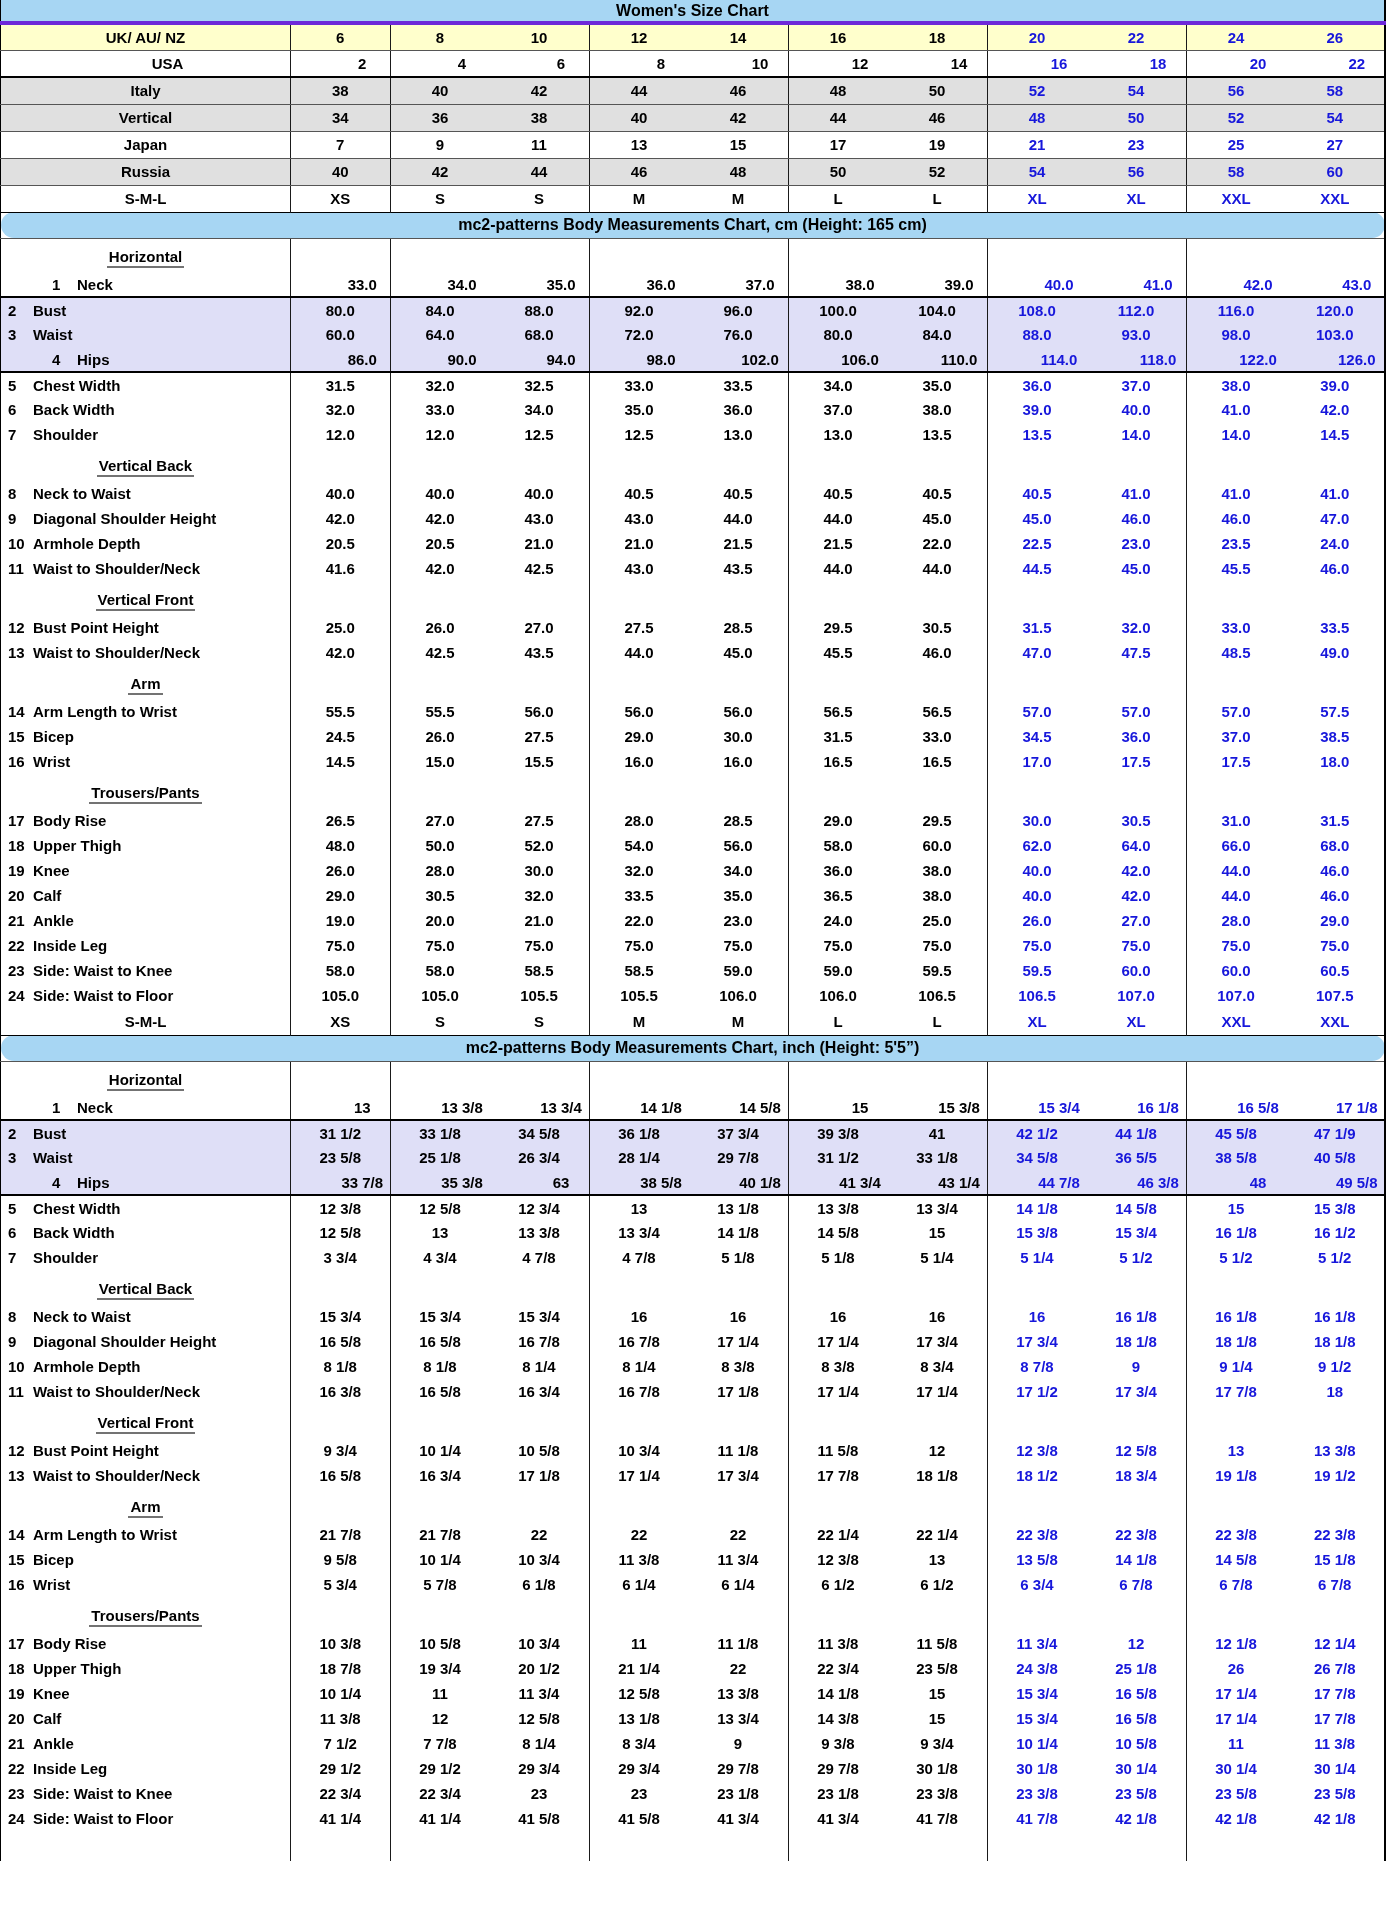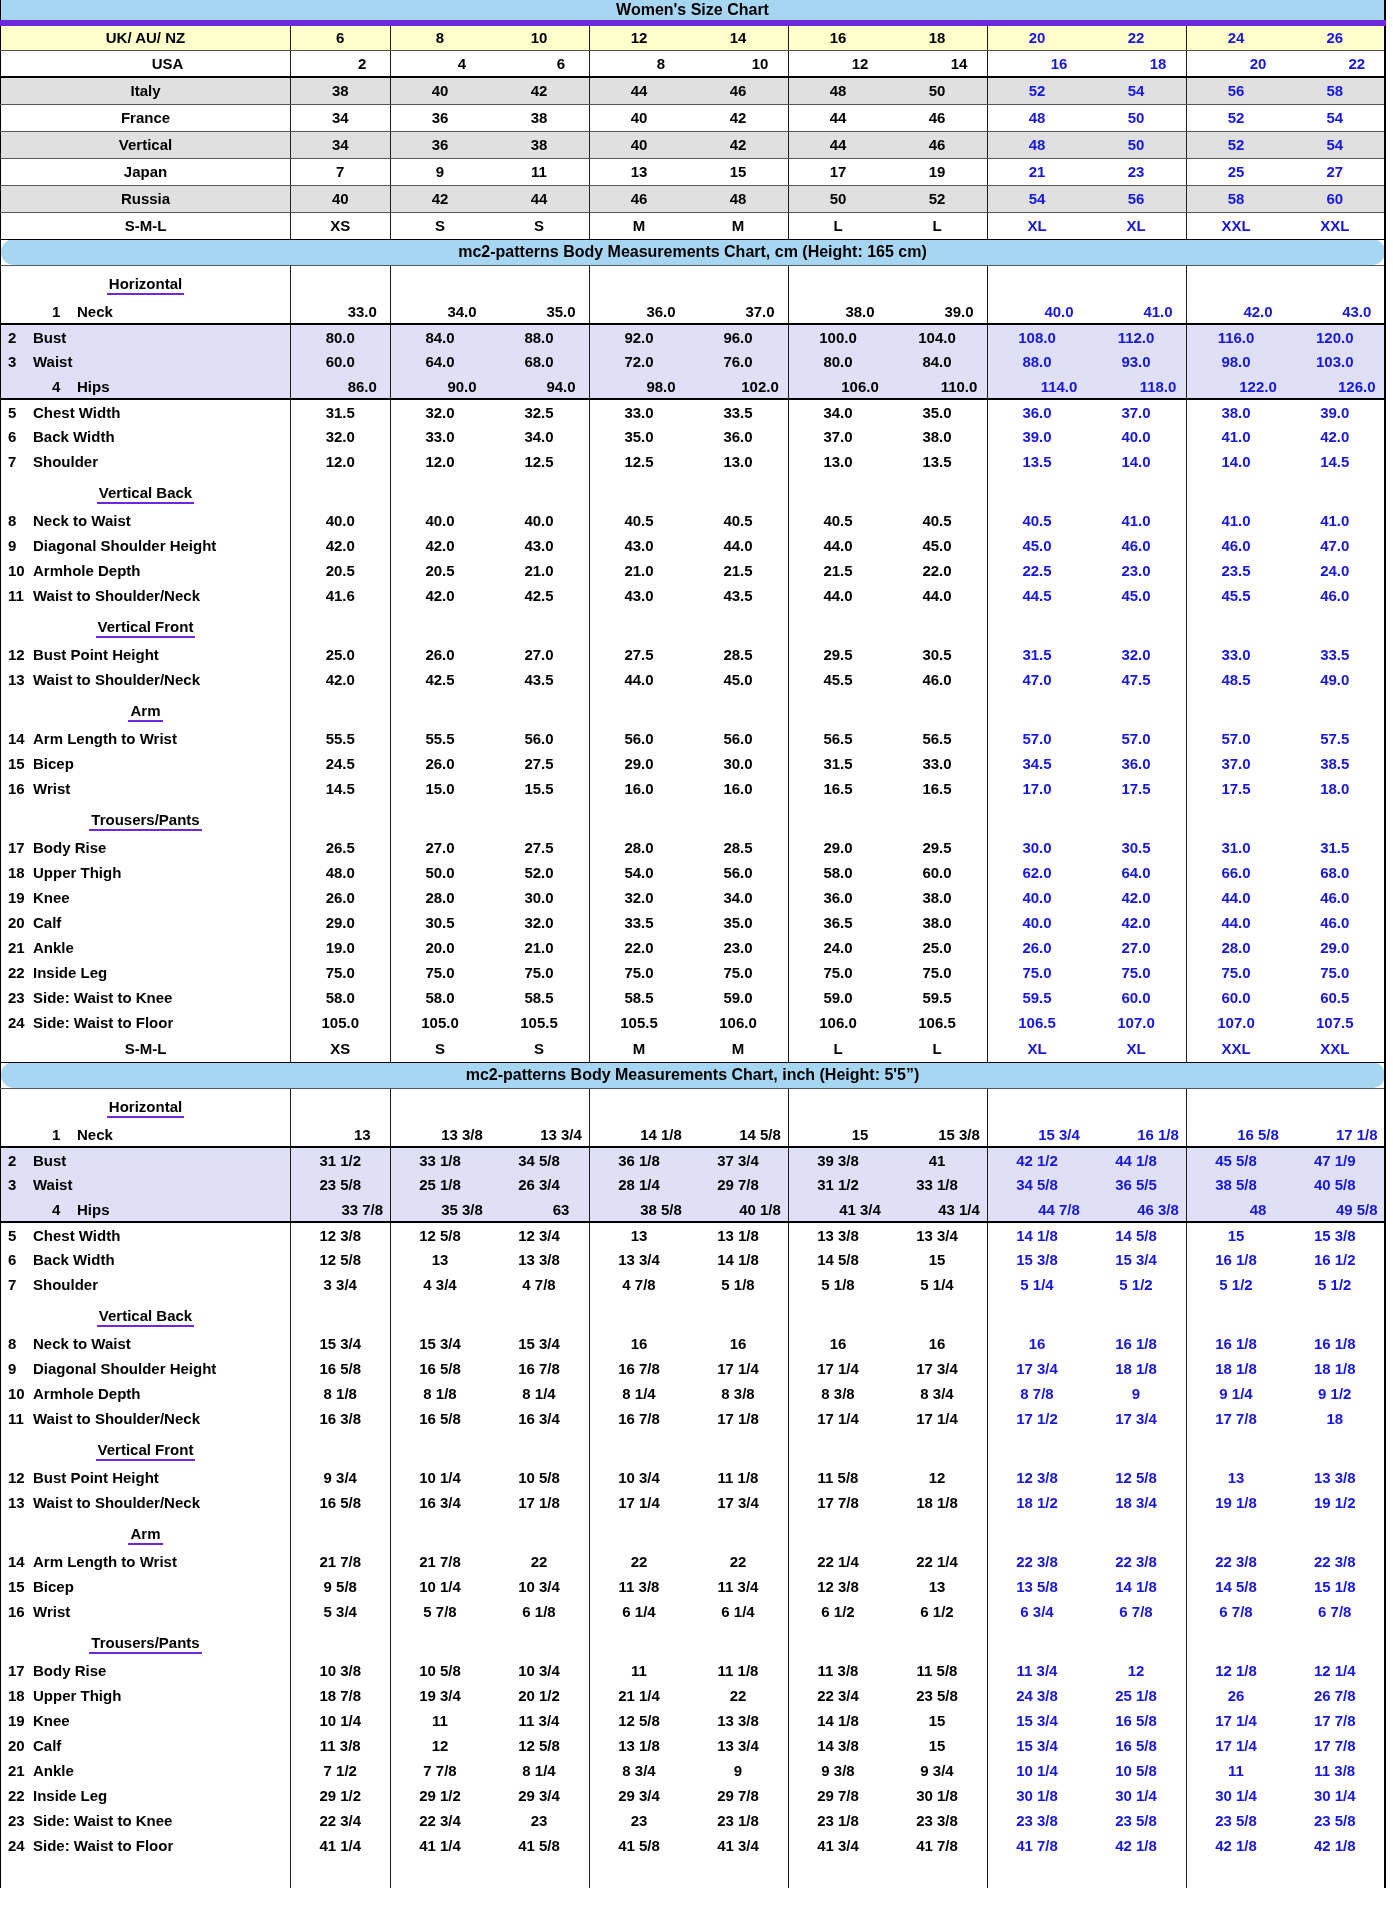--- a/index.html
+++ b/index.html
@@ -36,21 +36,21 @@
   tr td:nth-child(4),
   tr td:nth-child(6),
   tr td:nth-child(8),
   tr td:nth-child(10){border-right:1px solid #1a1a1a;}
   tr.title td, tr.header td{border-right:none;}
 
   tr.title{height:23px;}
   tr.title td{
     background:var(--blue-bar);
     text-align:center;font-size:16px;
-    border-bottom:6px solid #6d28d9;
+    border-bottom:4px solid #6d28d9;
   }
   tr.header{height:26px;}
   tr.header td{
     background:var(--blue-bar);
     text-align:center;font-size:16px;
     border-top:1px solid #000;
     border-bottom:1px solid #555;
     border-radius:13px;
   }
   tr.size, tr.sml{height:27px;}
@@ -67,21 +67,21 @@
   td.val{text-align:center;}
   td.val.blu{color:var(--blu);}
   td.mlbl{text-align:left;white-space:nowrap;}
   td.mlbl .num{
     display:inline-block;width:32px;
     padding-left:7px;text-align:left;
   }
   td.glbl{text-align:center;vertical-align:bottom;padding-bottom:4px;}
   td.glbl span{
     display:inline-block;
-    border-bottom:2px solid #6d28d9;
+    border-bottom:2px solid #737373;
     padding:0 2px 1px 2px;
   }
 </style>
 </head>
 <body>
 
 <table class="chart">
   <colgroup>
     <col class="lblcol">
     <col>
@@ -135,34 +135,20 @@
         <td class="val">42</td>
         <td class="val">44</td>
         <td class="val">46</td>
         <td class="val">48</td>
         <td class="val">50</td>
         <td class="val blu">52</td>
         <td class="val blu">54</td>
         <td class="val blu">56</td>
         <td class="val blu">58</td>
       </tr>
-      <tr class="size bg-white">
-        <td class="lbl">France</td>
-        <td class="val">34</td>
-        <td class="val">36</td>
-        <td class="val">38</td>
-        <td class="val">40</td>
-        <td class="val">42</td>
-        <td class="val">44</td>
-        <td class="val">46</td>
-        <td class="val blu">48</td>
-        <td class="val blu">50</td>
-        <td class="val blu">52</td>
-        <td class="val blu">54</td>
-      </tr>
       <tr class="size bg-gray">
         <td class="lbl">Vertical</td>
         <td class="val">34</td>
         <td class="val">36</td>
         <td class="val">38</td>
         <td class="val">40</td>
         <td class="val">42</td>
         <td class="val">44</td>
         <td class="val">46</td>
         <td class="val blu">48</td>

